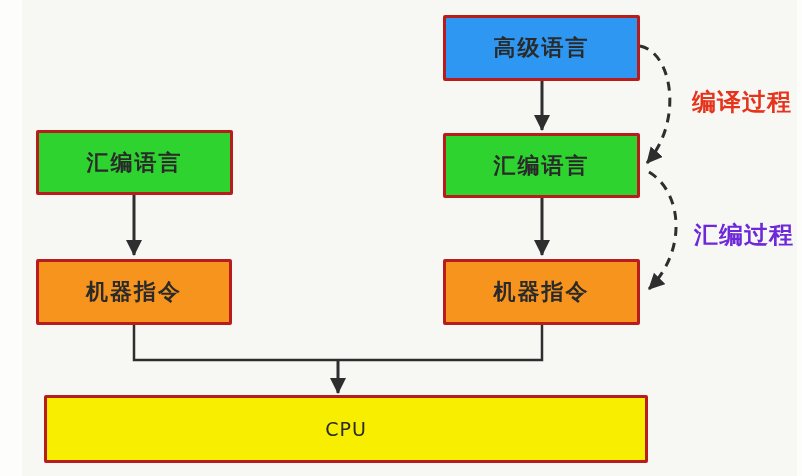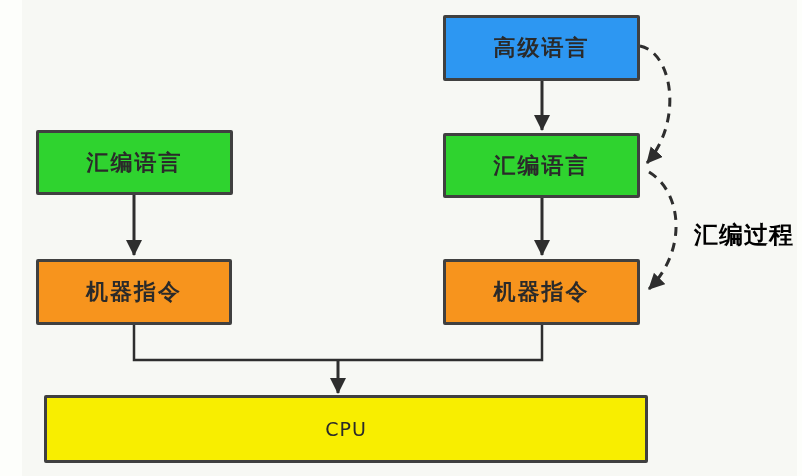--- a/index.html
+++ b/index.html
@@ -26,21 +26,21 @@
 
   .connector-layer {
     position: absolute;
     left: 0; top: 0;
     width: 802px; height: 476px;
   }
 
   .box {
     position: absolute;
     box-sizing: border-box;
-    border: 3px solid #404040;
+    border: 3px solid #b91c1c;
     border-radius: 2px;
     display: flex;
     align-items: center;
     justify-content: center;
   }
   .box .box-label {
     font-size: 22px;
     font-weight: 700;
     letter-spacing: 2px;
     color: #2a2a2a;
@@ -116,16 +116,17 @@
   </div>
 
   <div class="box machine-right" style="background-color: rgb(247, 148, 29);">
     <span class="box-label">机器指令</span>
   </div>
 
   <div class="box cpu" style="background-color: rgb(248, 238, 0);">
     <span class="box-label">CPU</span>
   </div>
 
+  <div class="red-annotation compile" style="color: rgb(230, 51, 28);">编译过程</div>
 
-  <div class="red-annotation assemble" style="color: #000000;">汇编过程</div>
+  <div class="red-annotation assemble" style="color: #6d28d9;">汇编过程</div>
 
 </div>
 
 </body></html>

